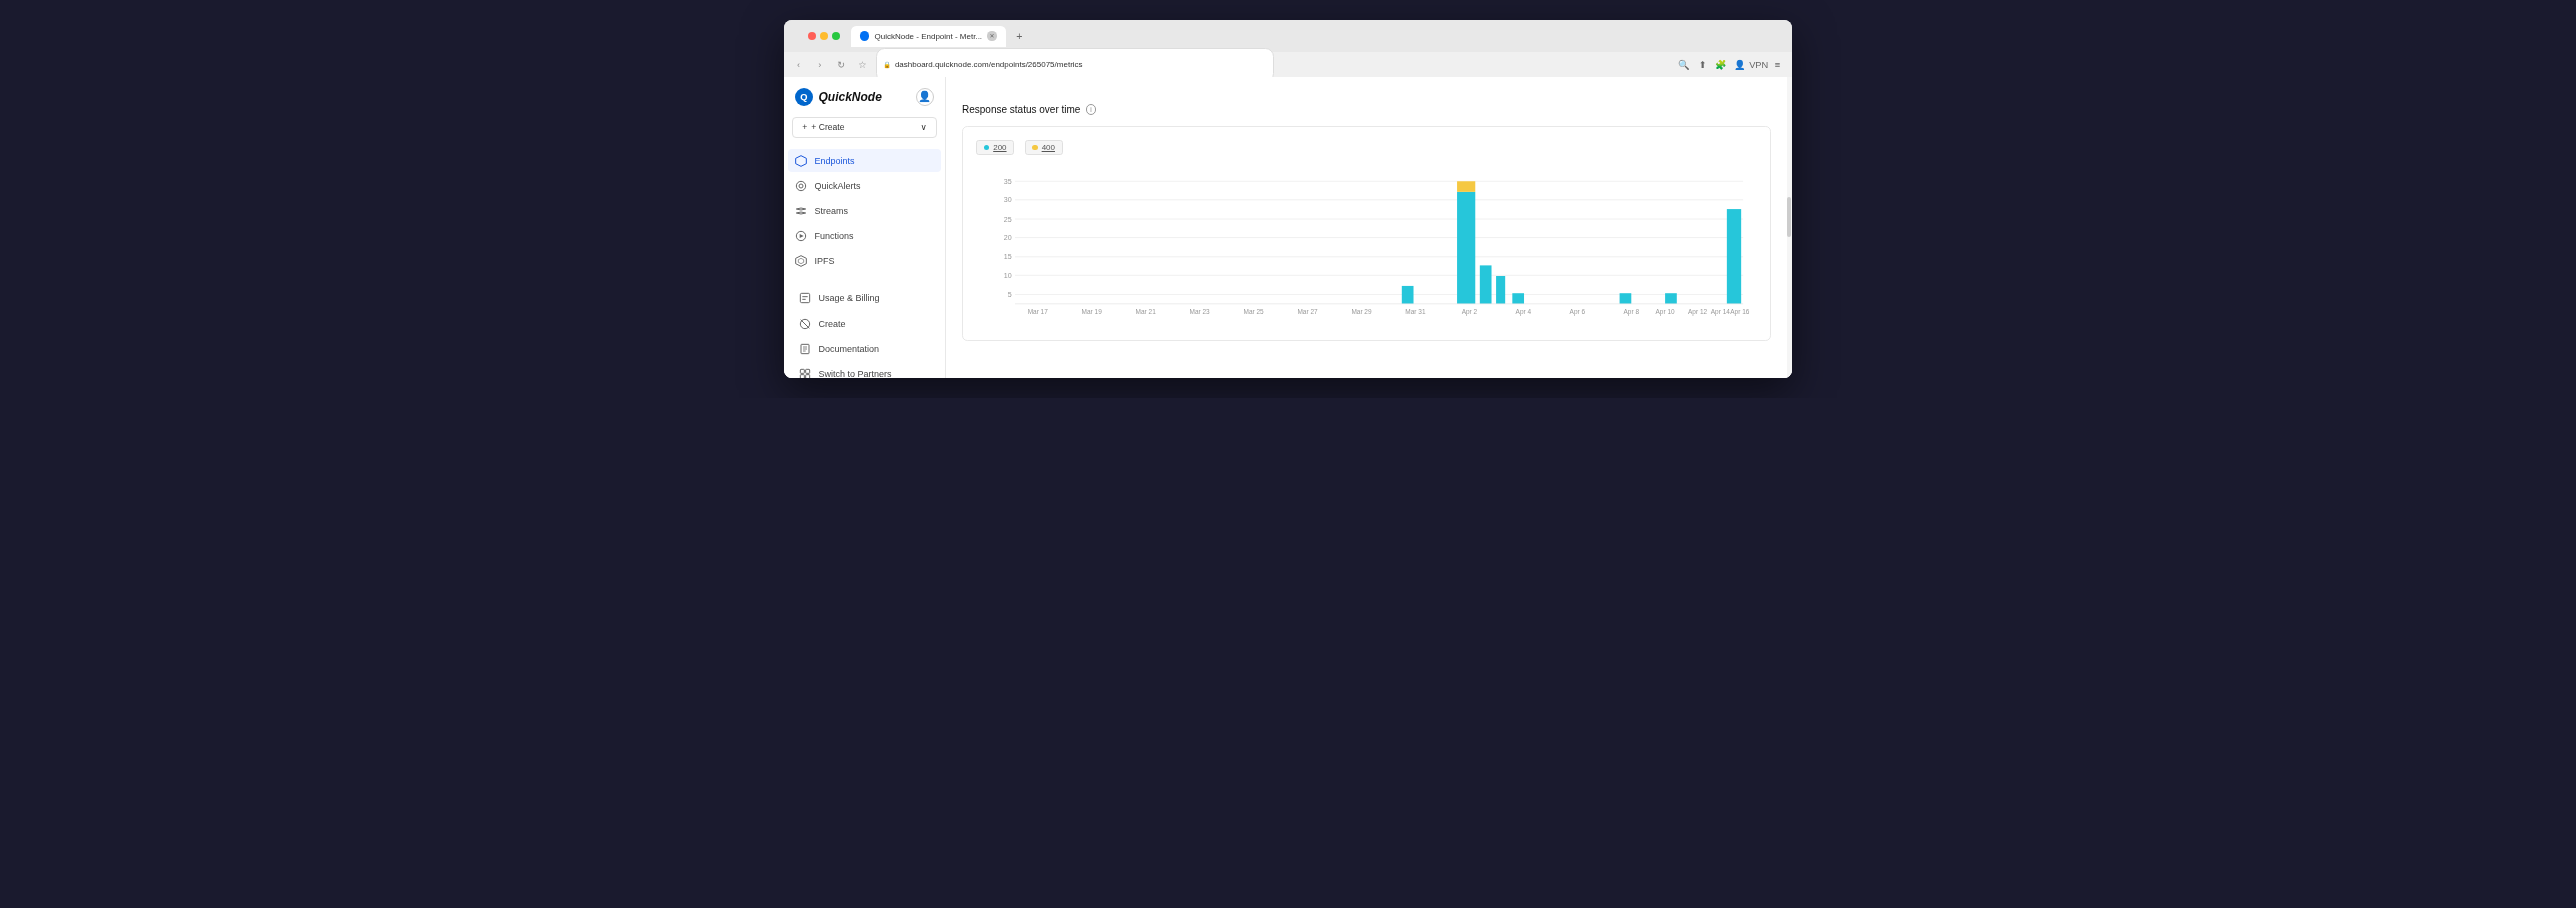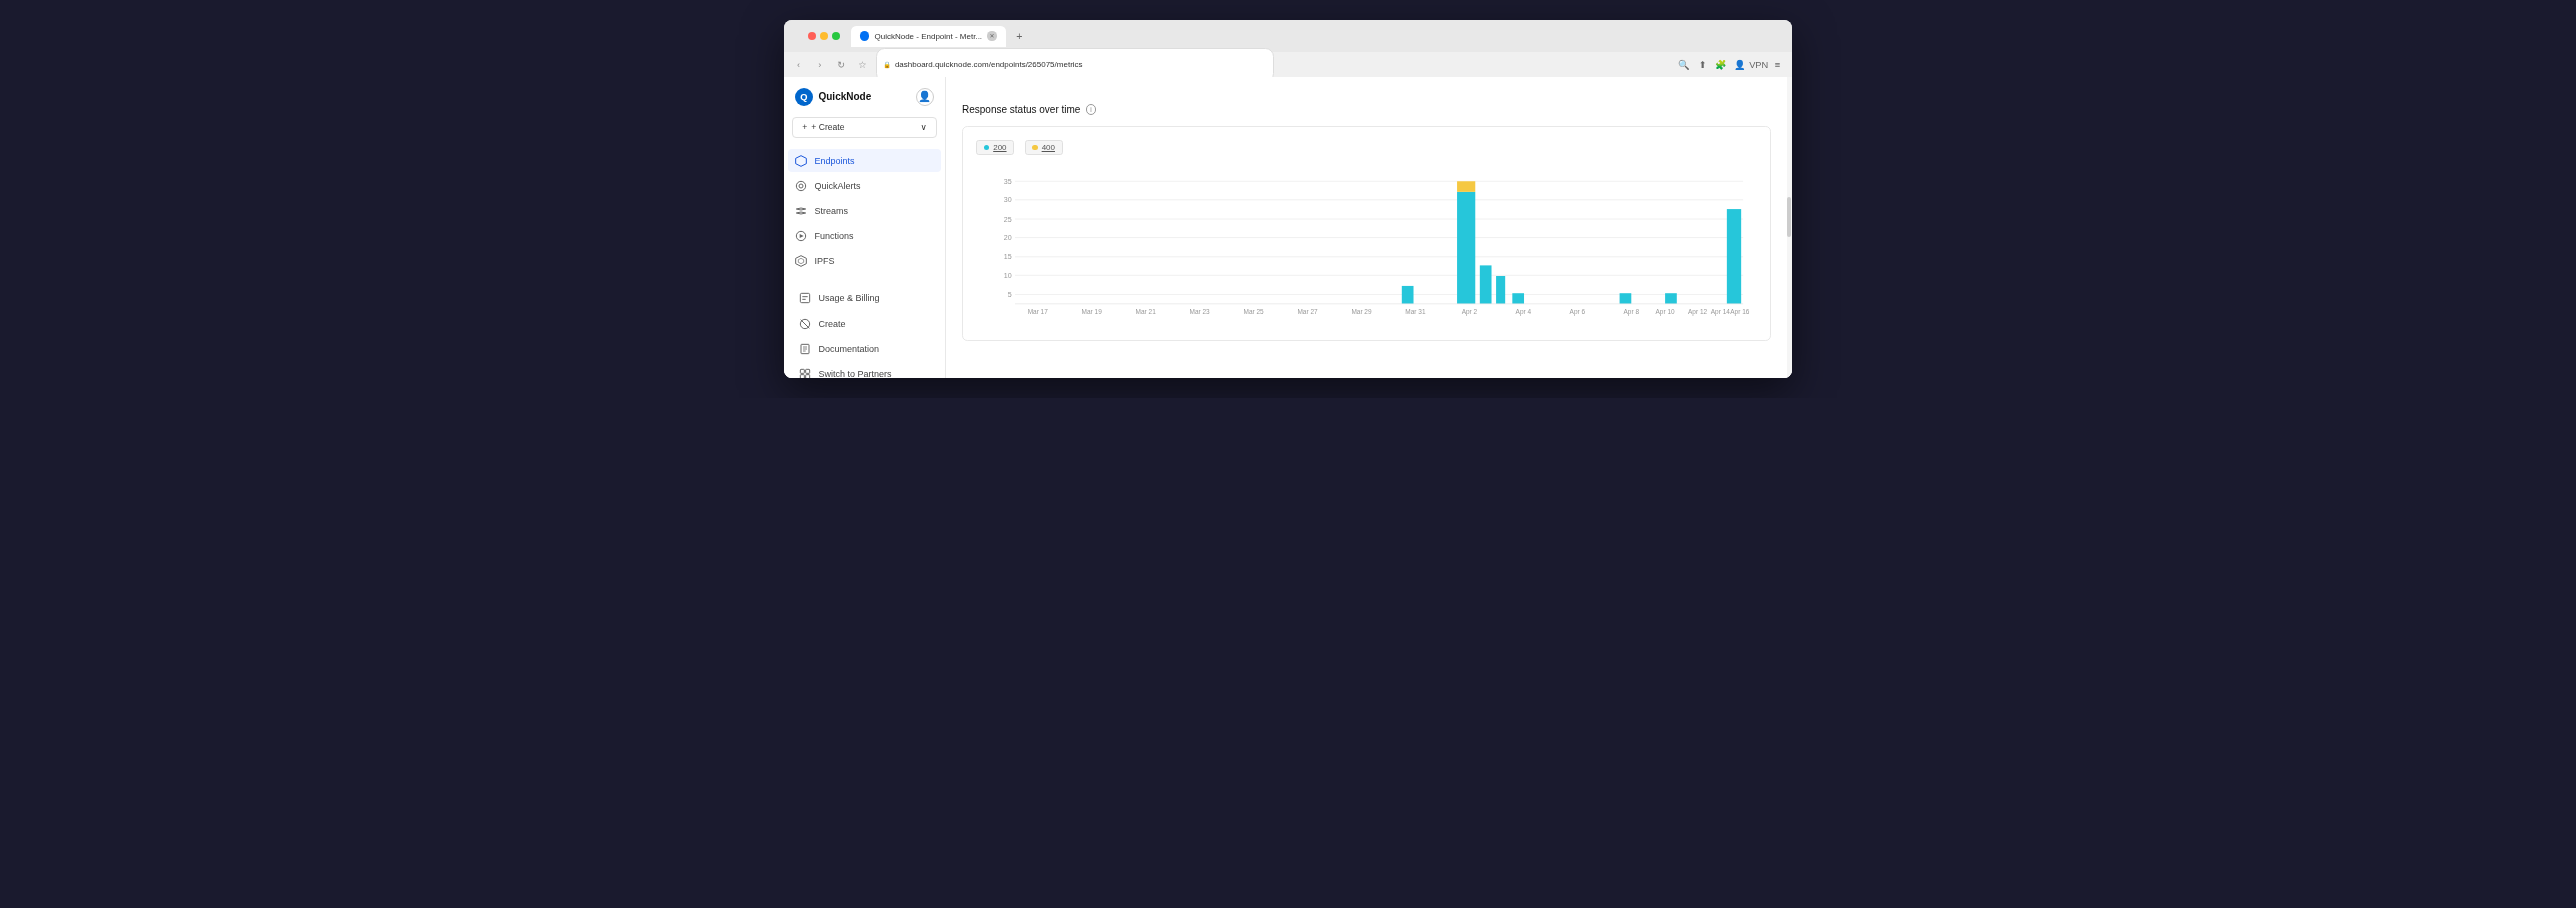--- a/index.html
+++ b/index.html
@@ -183,23 +183,24 @@
       background: #0066cc;
       border-radius: 50%;
       display: flex;
       align-items: center;
       justify-content: center;
       color: white;
       font-size: 9.3px;
       font-weight: bold;
     }
     .logo-text {
-      font-size: 10px;
+      font-size: 12px;
       font-weight: 600;
       color: #111;
+      font-style: italic;
     }
     .user-icon {
       width: 18.6px;
       height: 18.6px;
       border-radius: 50%;
       border: 0.7px solid #ccc;
       display: flex;
       align-items: center;
       justify-content: center;
       color: #888;

